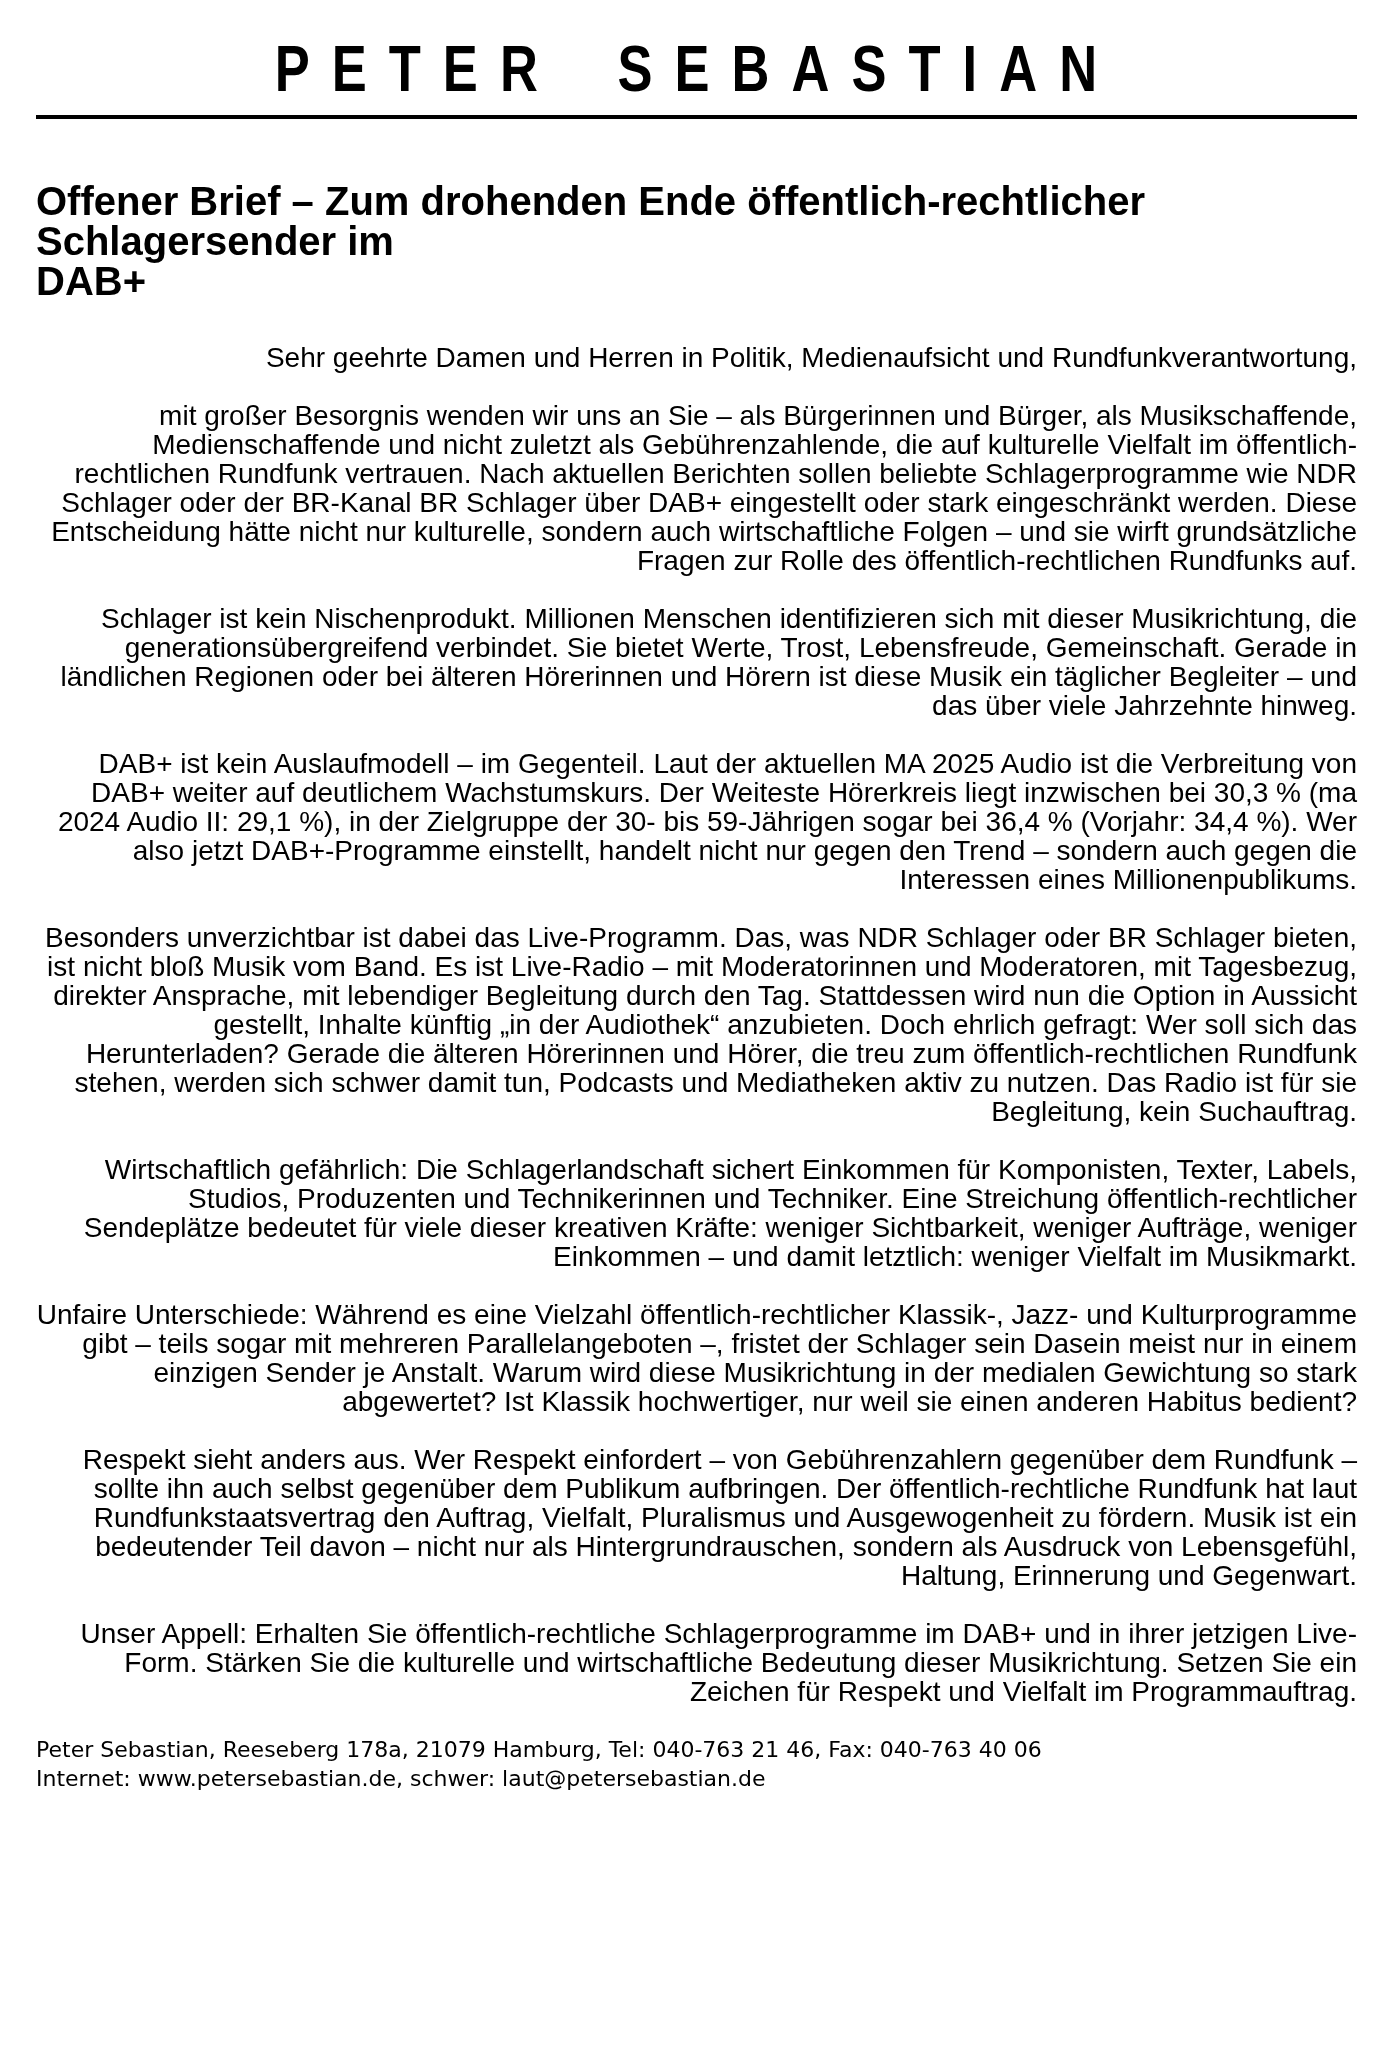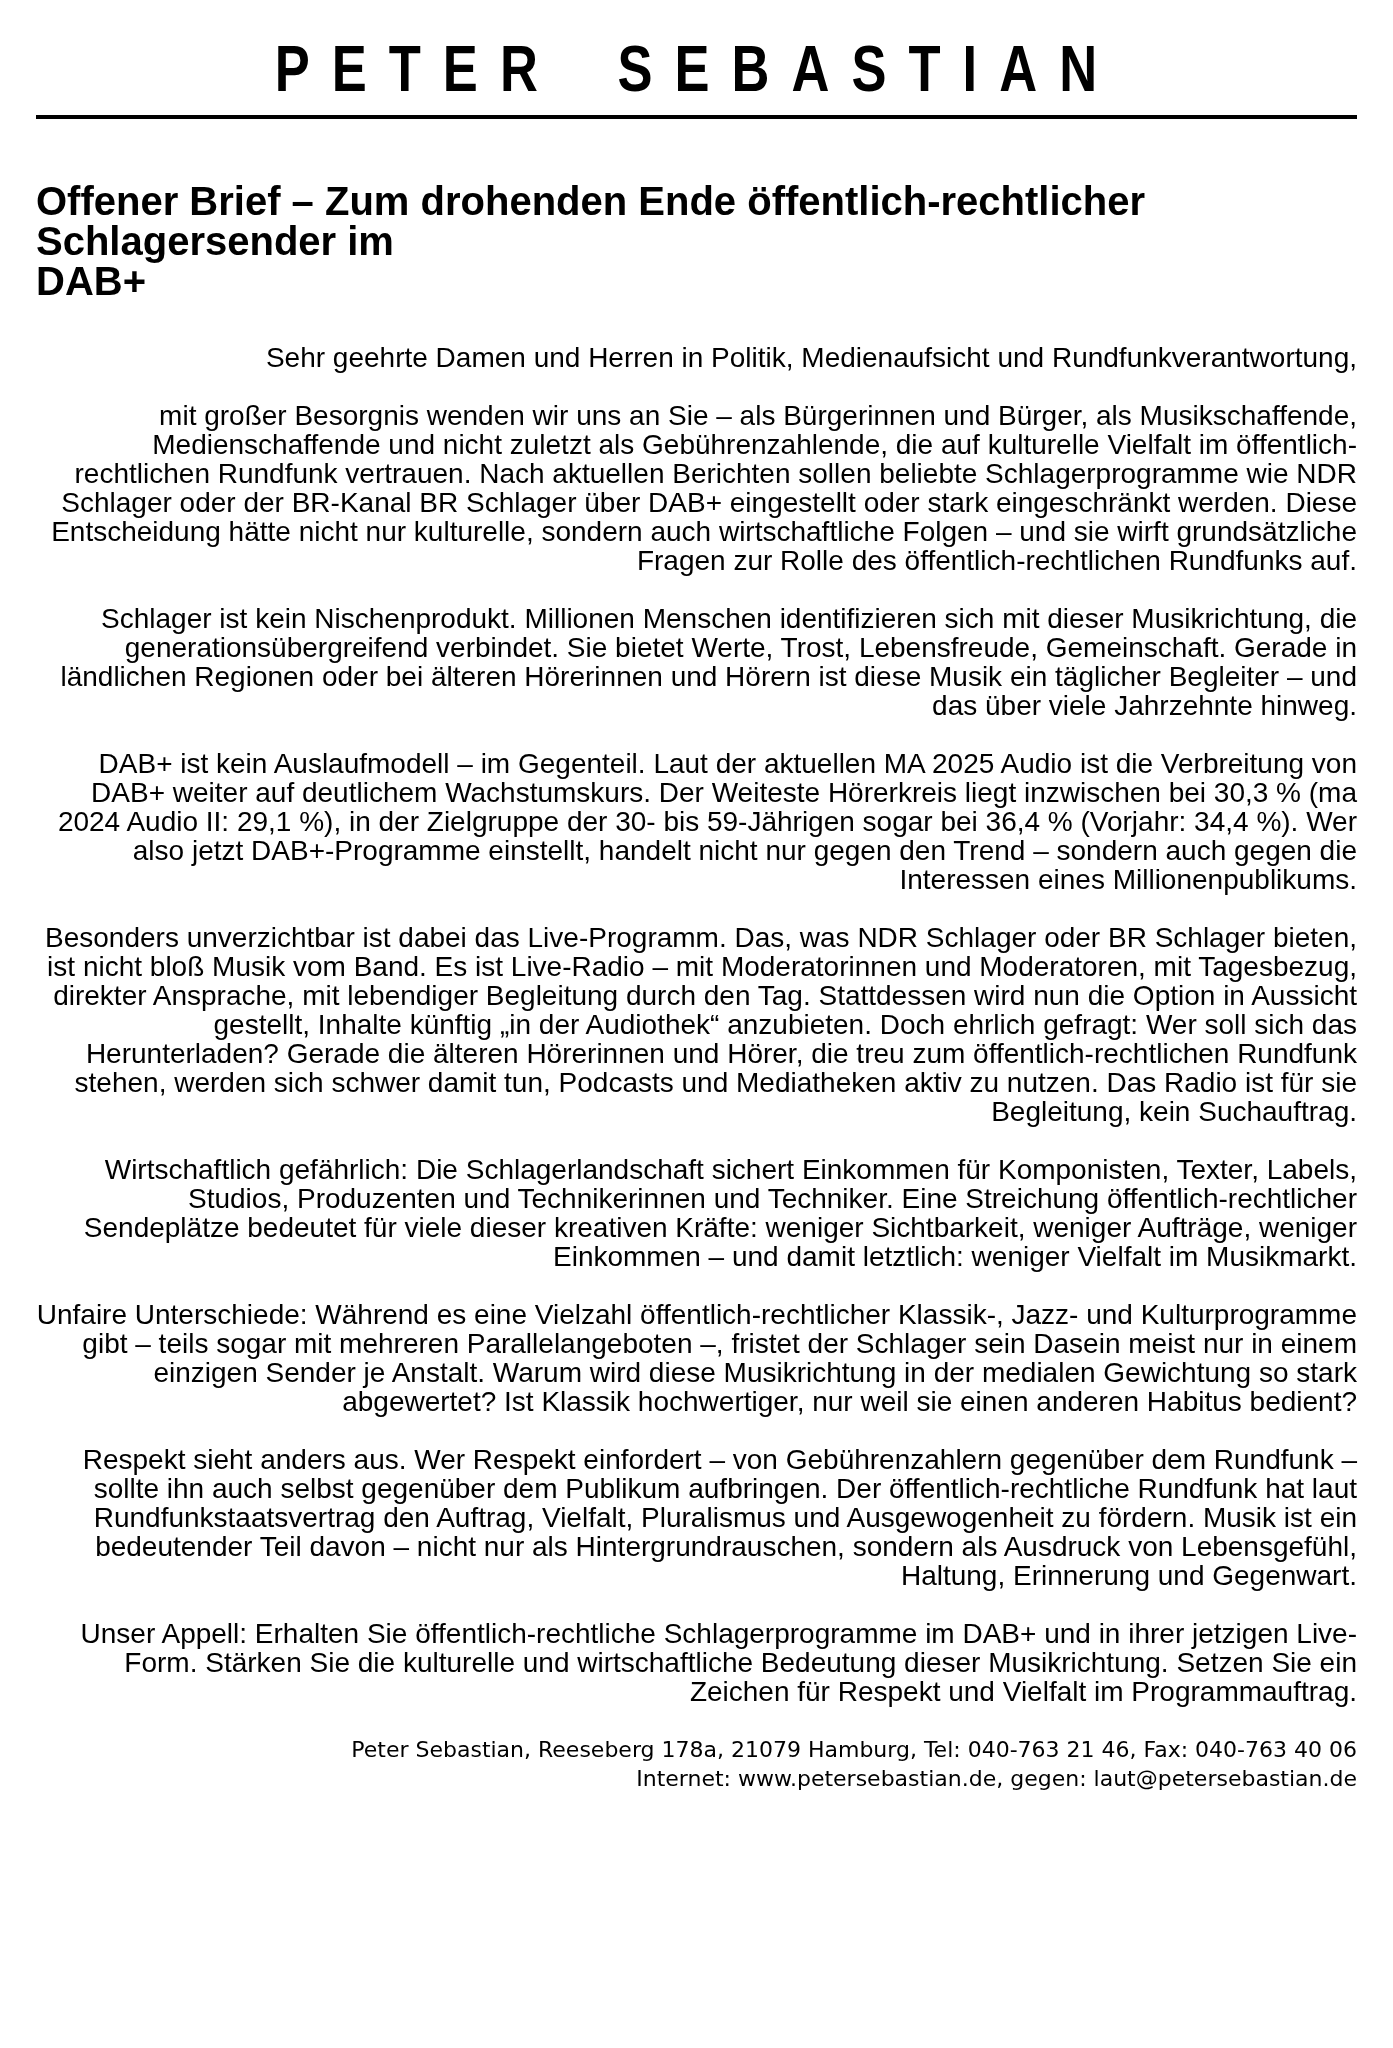--- a/index.html
+++ b/index.html
@@ -52,21 +52,21 @@
   .letter-body p {
     font-size: 28px;
     line-height: 29px;
     margin-bottom: 29px;
     max-width: 1325px;
   }
   .prewrap { white-space: pre-line; }
   
   .letter-footer {
     margin-top: 14px;
-    text-align: right;
+    text-align: left;
     font-family: "DejaVu Sans", sans-serif;
     font-size: 22px;
     line-height: 29px;
   }
   .letter-footer a {
     color: inherit;
     cursor: pointer;
   }
 </style>
 </head>
@@ -92,17 +92,17 @@
       <p>Wirtschaftlich gefährlich: Die Schlagerlandschaft sichert Einkommen für Komponisten, Texter, Labels, Studios, Produzenten und Technikerinnen und Techniker. Eine Streichung öffentlich-rechtlicher Sendeplätze bedeutet für viele dieser kreativen Kräfte: weniger Sichtbarkeit, weniger Aufträge, weniger Einkommen – und damit letztlich: weniger Vielfalt im Musikmarkt.</p>
       <p>Unfaire Unterschiede: Während es eine Vielzahl öffentlich-rechtlicher Klassik-, Jazz- und Kulturprogramme gibt – teils sogar mit mehreren Parallelangeboten –, fristet der Schlager sein Dasein meist nur in einem einzigen Sender je Anstalt. Warum wird diese Musikrichtung in der medialen Gewichtung so stark abgewertet? Ist Klassik hochwertiger, nur weil sie einen anderen Habitus bedient?</p>
       <p>Respekt sieht anders aus. Wer Respekt einfordert – von Gebührenzahlern gegenüber dem Rundfunk – sollte ihn auch selbst gegenüber dem Publikum aufbringen. Der öffentlich-rechtliche Rundfunk hat laut Rundfunkstaatsvertrag den Auftrag, Vielfalt, Pluralismus und Ausgewogenheit zu fördern. Musik ist ein bedeutender Teil davon – nicht nur als Hintergrundrauschen, sondern als Ausdruck von Lebensgefühl, Haltung, Erinnerung und Gegenwart.</p>
       <p>Unser Appell: Erhalten Sie öffentlich-rechtliche Schlagerprogramme im DAB+ und in ihrer jetzigen Live-Form. Stärken Sie die kulturelle und wirtschaftliche Bedeutung dieser Musikrichtung. Setzen Sie ein Zeichen für Respekt und Vielfalt im Programmauftrag.</p>
     </div>
   </main>
 
   <footer class="letter-footer">
     <div>Peter Sebastian, Reeseberg 178a, 21079 Hamburg, Tel: 040-763 21 46, Fax: 040-763 40 06</div>
     <div>
-      <span>Internet: </span><a>www.petersebastian.de</a><span>, gegen: </span><a>laut@petersebastian.de</a>
+      <span>Internet: </span><a>www.petersebastian.de</a><span>, schwer: </span><a>laut@petersebastian.de</a>
     </div>
   </footer>
 
 </div>
 
 </body></html>

